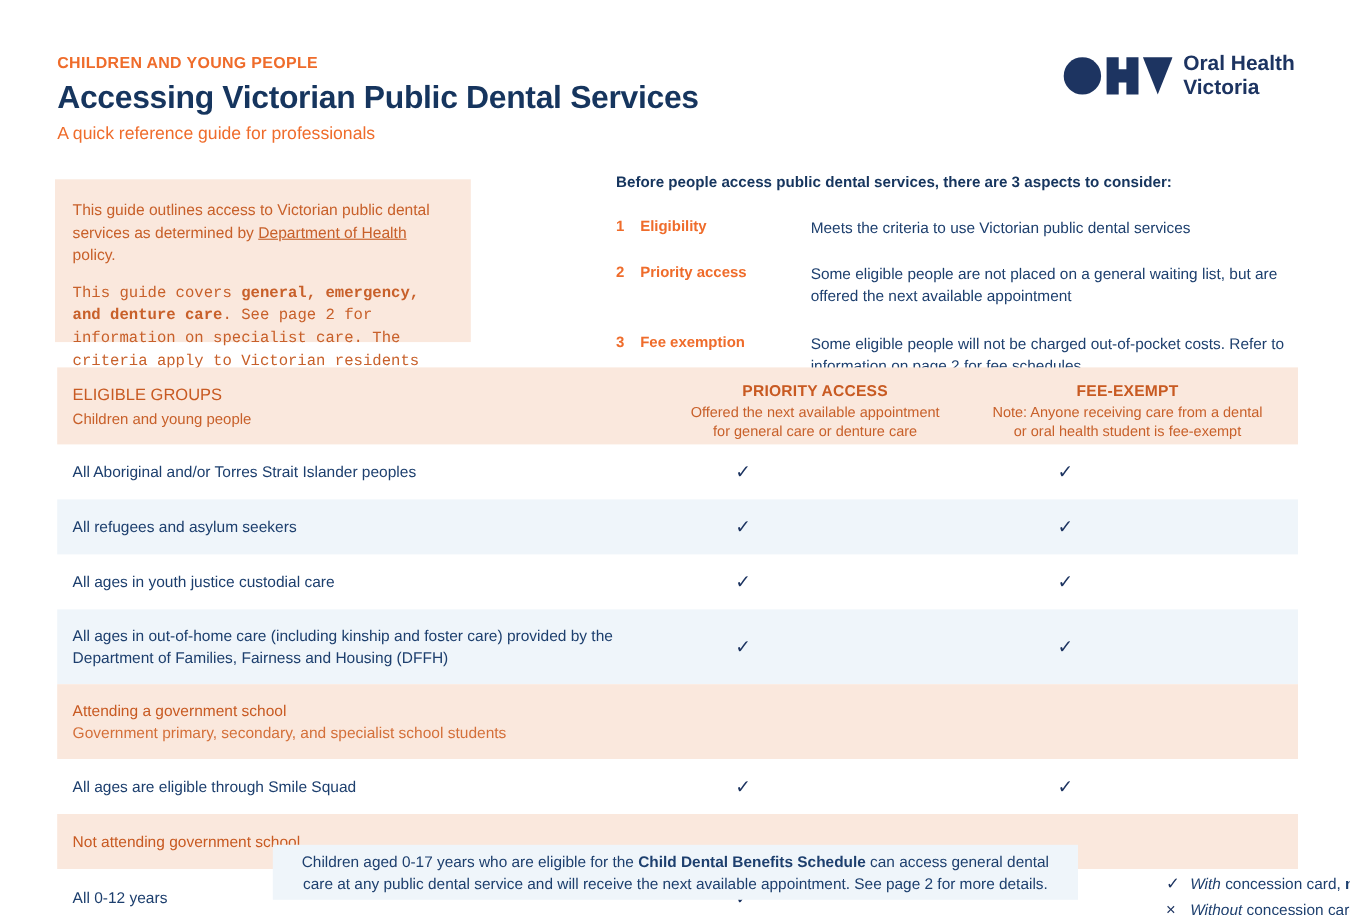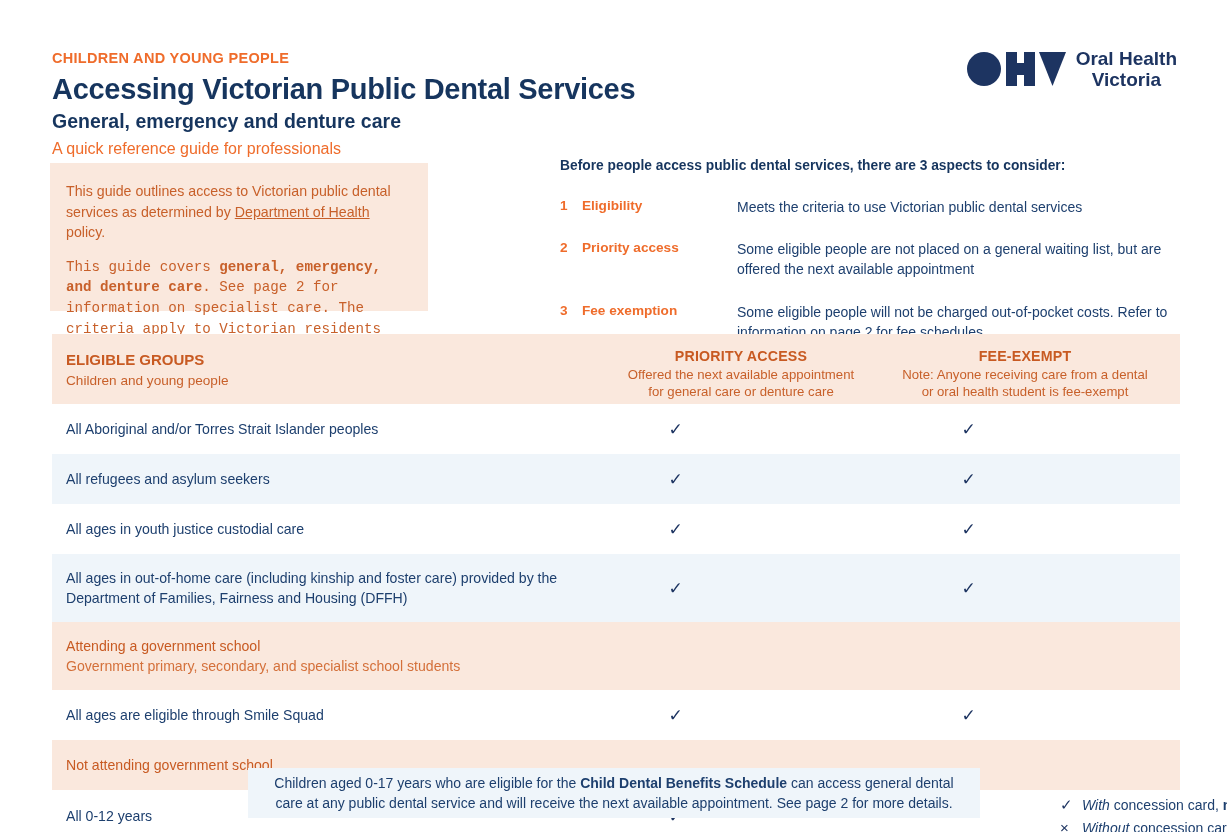--- a/index.html
+++ b/index.html
@@ -24,21 +24,21 @@
   }
   .title-sub {
     color: #16355e; font-size: 19.5px; font-weight: bold;
     line-height: 1.25; margin-top: 2px;
   }
   .title-tag {
     color: #ef6c2b; font-size: 16px; line-height: 1.3; margin-top: 5px;
   }
 
   
-  .logo { position: absolute; right: 50px; top: 48px; display: flex; align-items: center; gap: 10px; text-align: center; }
+  .logo { position: absolute; right: 50px; top: 48px; display: flex; align-items: center; gap: 10px; }
   .logo-mark { display: flex; align-items: center; }
   .logo-text {
     color: #1d3461; font-size: 19px; font-weight: bold; line-height: 1.12;
   }
 
   
   .infobox {
     position: absolute; left: 50px; top: 163px;
     width: 378px; height: 148px;
     background: #fae8dd; padding: 18px 20px 0 16px;
@@ -66,21 +66,21 @@
 
   
   .table { position: absolute; left: 52px; top: 334px; width: 1128px; }
   .trow { display: flex; align-items: stretch; width: 100%; }
   .c-group { width: 560px; flex: none; padding-left: 14px; }
   .c-priority { width: 258px; flex: none; position: relative; }
   .c-fee { width: 310px; flex: none; position: relative; }
 
   .thead { background: #fae8dd; height: 70px; }
   .thead .c-group { padding-top: 16px; }
-  .th-title { color: #c85a22; font-size: 15px; font-weight: bold; line-height: 1.3; }
+  .th-title { color: #c85a22; font-size: 15px; font-weight: normal; line-height: 1.3; }
   .th-sub { color: #c8602a; font-size: 13.6px; line-height: 1.35; margin-top: 2px; }
   .thead .c-priority, .thead .c-fee { padding-top: 14px; text-align: center; }
   .th-c-title { color: #c85a22; font-size: 14.2px; font-weight: bold; letter-spacing: .2px; }
   .th-c-sub { color: #c8602a; font-size: 13.2px; line-height: 1.32; margin-top: 2px; }
 
   .body-row { min-height: 30px; }
   .body-row.zebra { background: #eff5fa; }
   .body-row.section { background: #fae8dd; }
   .row-label {
     color: #1d3f6e; font-size: 14.1px; line-height: 1.42;
@@ -126,21 +126,20 @@
   .footer-text b { font-weight: bold; }
 </style>
 </head>
 <body>
 
 <div class="page">
 
   <div class="header">
     <div class="eyebrow">CHILDREN AND YOUNG PEOPLE</div>
     <div class="title-main">Accessing Victorian Public Dental Services</div>
-    <div class="title-sub">General, emergency and denture care</div>
     <div class="title-tag">A quick reference guide for professionals</div>
   </div>
 
   <div class="logo">
     <span class="logo-mark">
       <svg width="100" height="40" viewBox="0 0 100 40" aria-hidden="true">
         <circle cx="18" cy="20" r="17" fill="#1d3461"></circle>
         <path d="M40 3 h11 v11 h7 V3 h11 v34 h-11 V26 h-7 v11 h-11 Z" fill="#1d3461"></path>
         <path d="M73 3 h27 l-13.5 34 Z" fill="#1d3461"></path>
       </svg>

